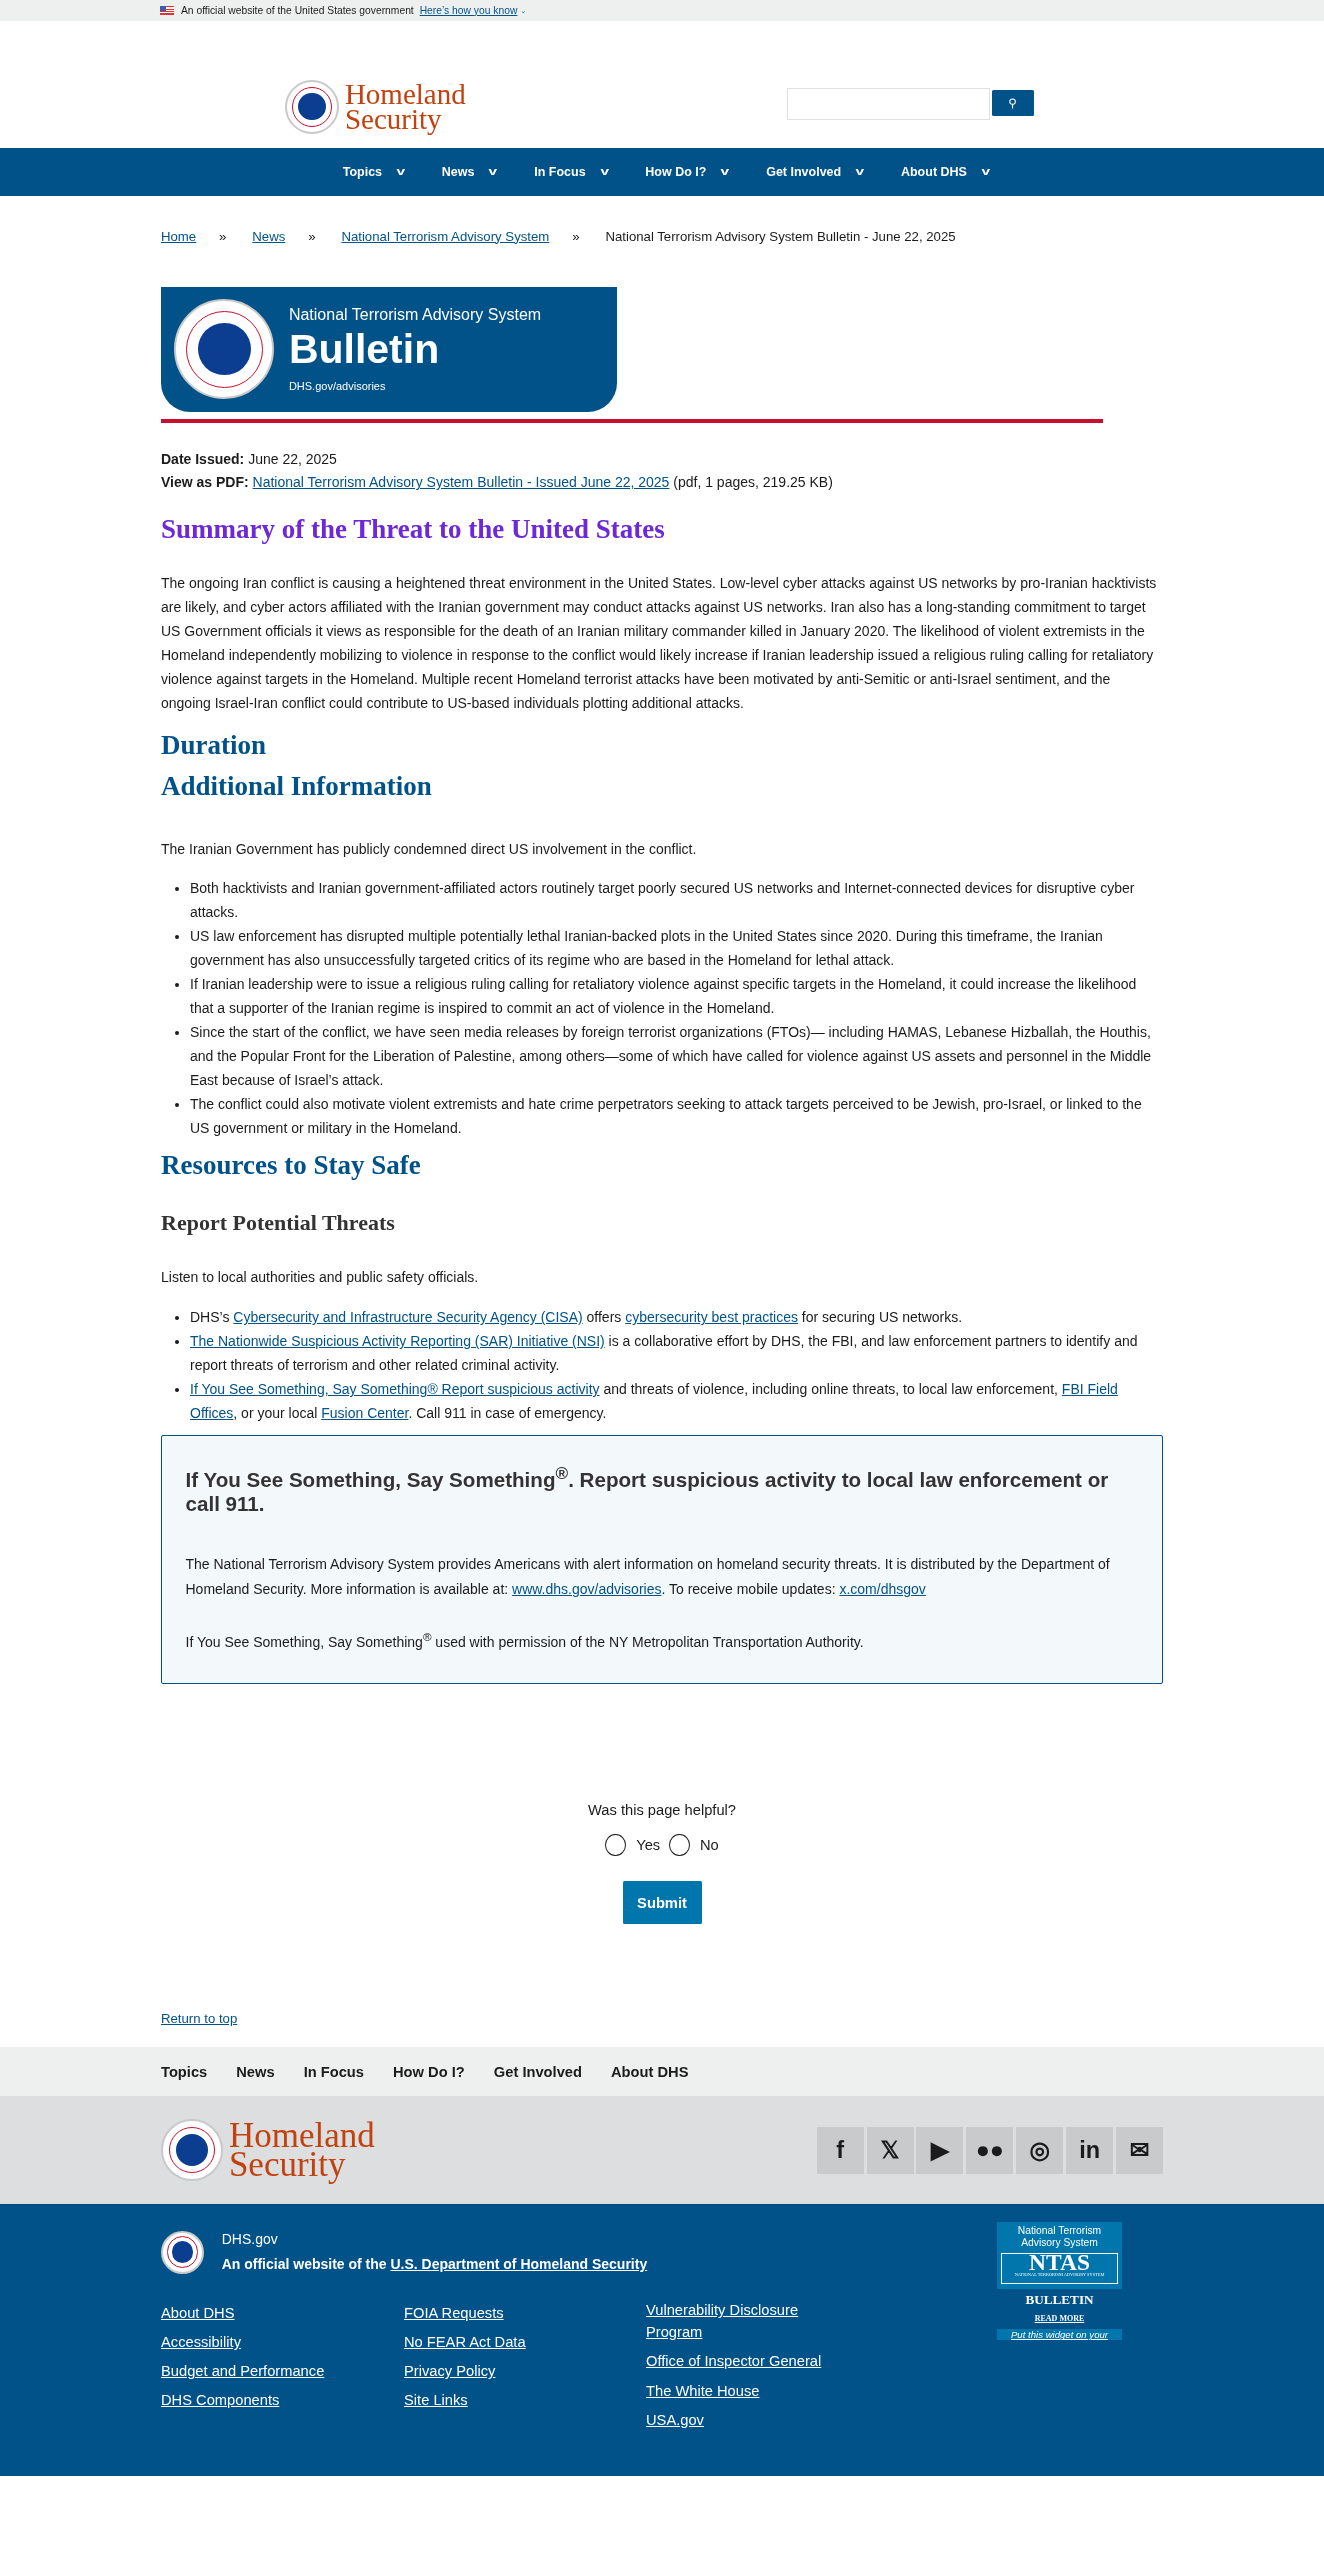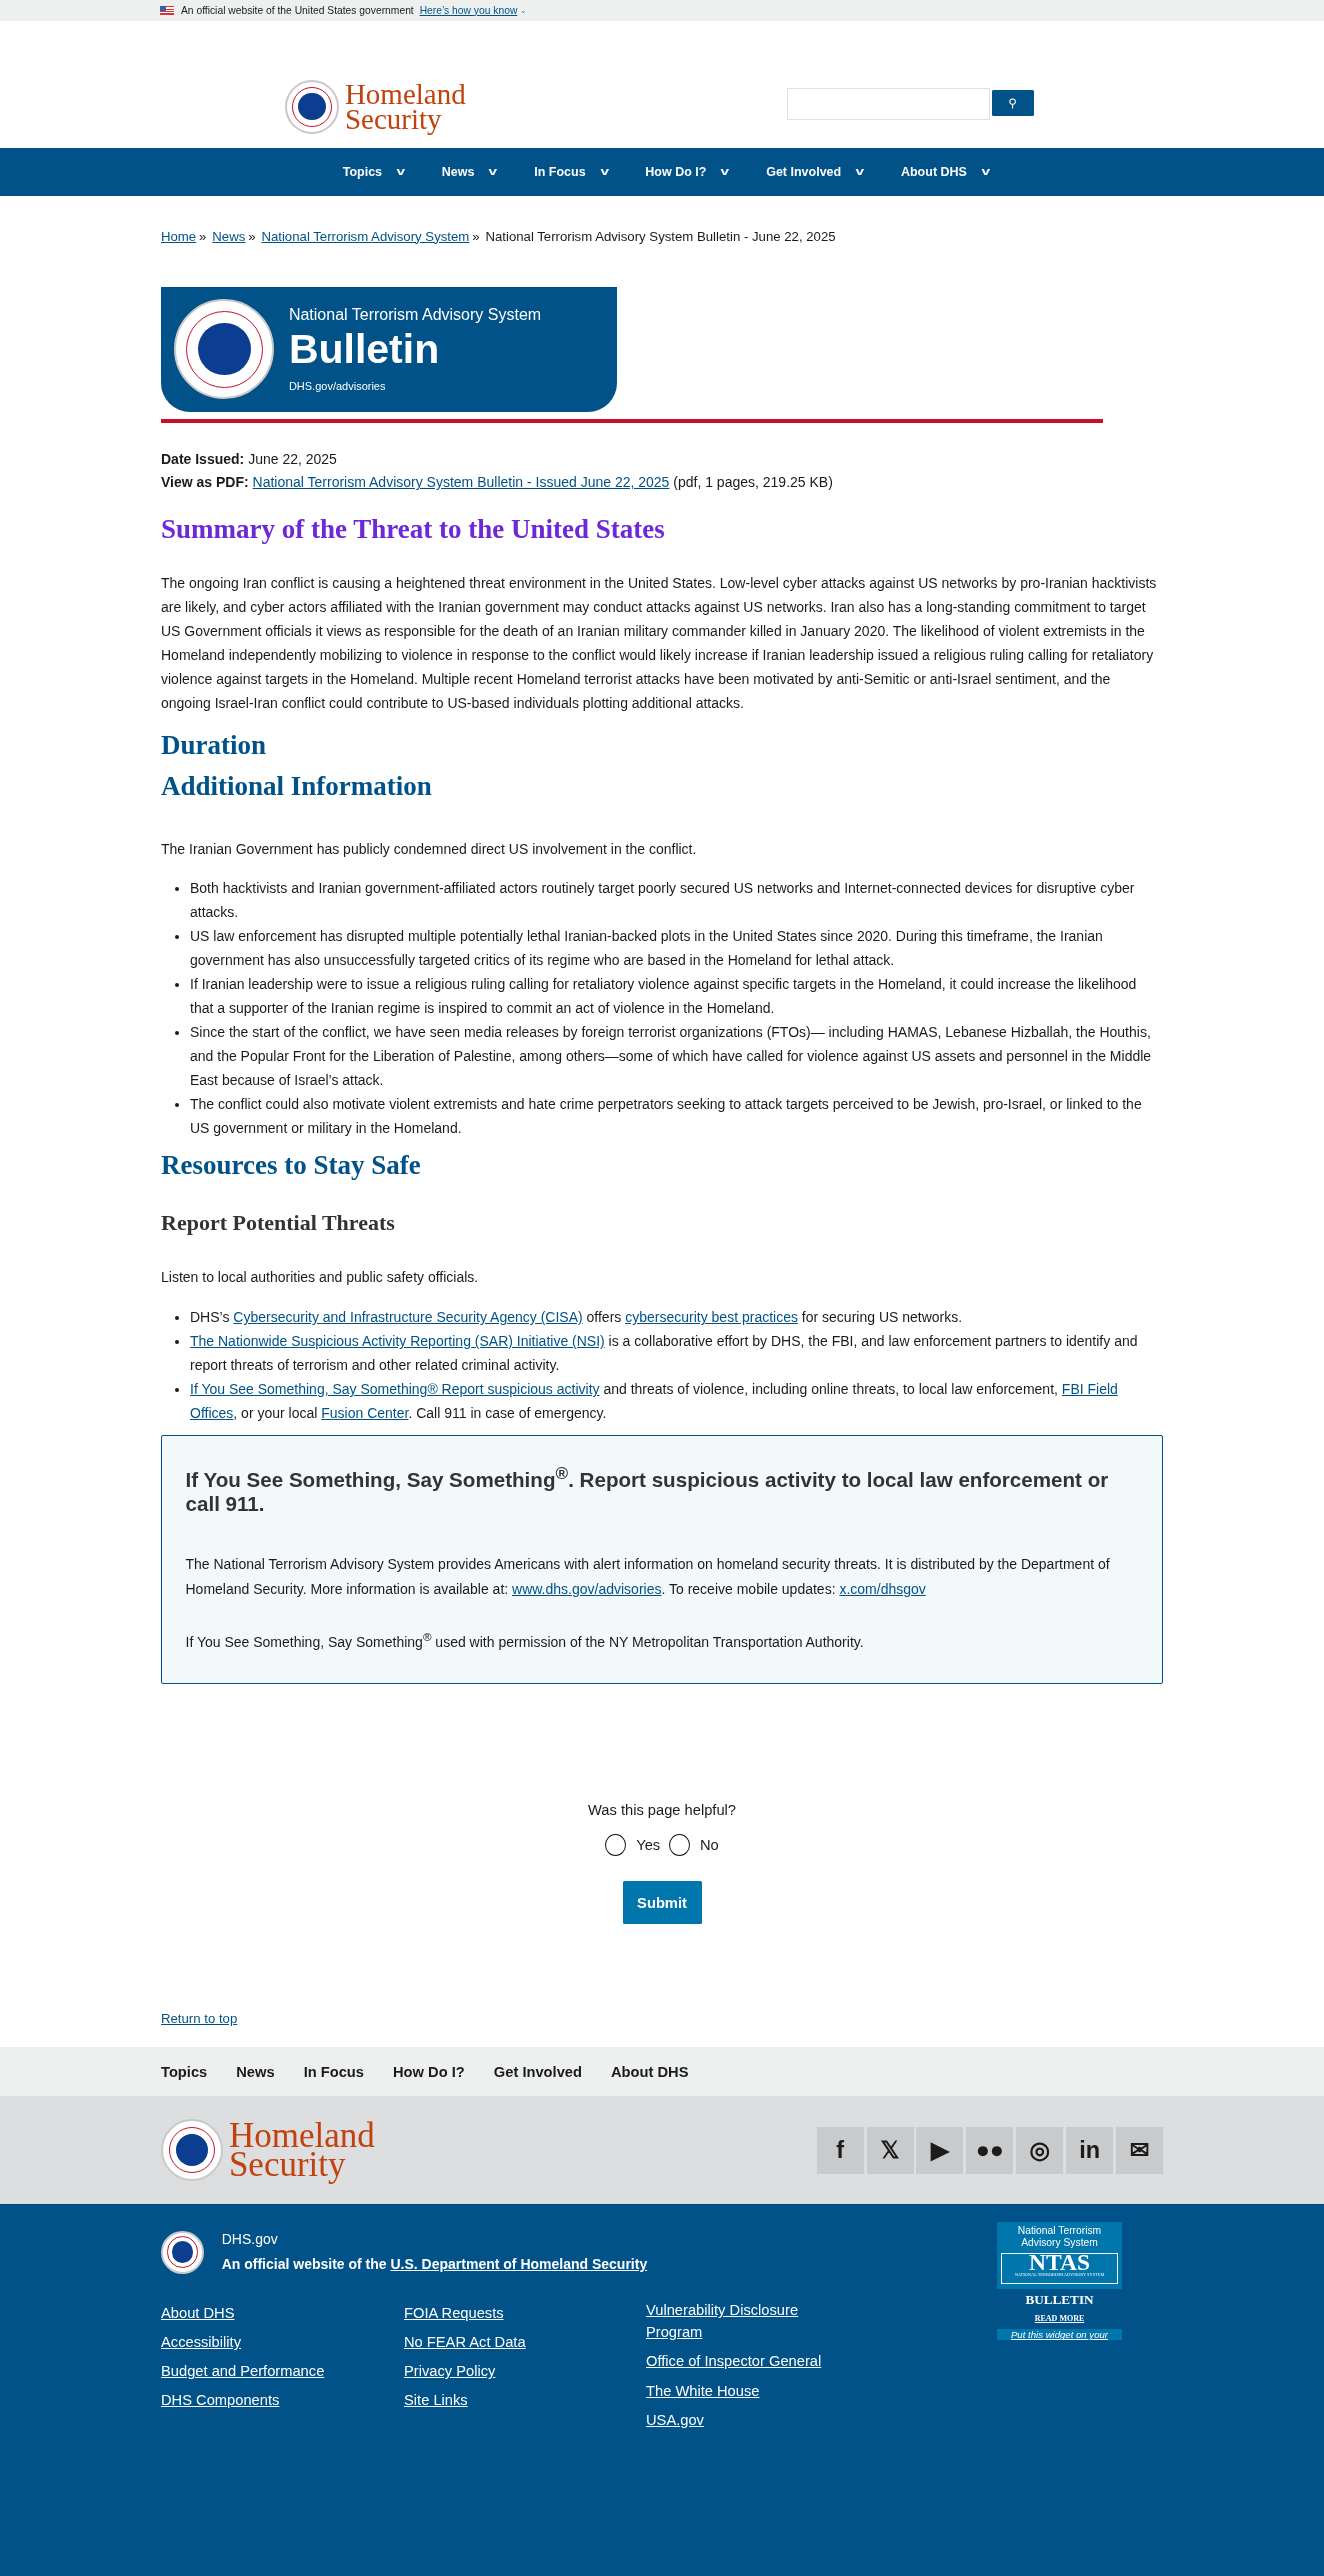--- a/index.html
+++ b/index.html
@@ -29,21 +29,21 @@
   .search button { width: 42px; height: 26px; margin-top: 2.9px; margin-left: 1.5px; background: #005288; color: #fff; border: none; border-radius: 1.5px; font-size: 11.8px; }
 
   
   .nav { height: 48px; background: #005288; }
   .nav ul { list-style: none; display: flex; justify-content: center; height: 48px; align-items: center; padding-left: 7.4px; }
   .nav li { color: #fff; font-weight: bold; font-size: 12.5px; margin: 0 19px; display: flex; align-items: center; }
   .nav li .chev { margin-left: 16px; font-size: 10.3px; transform: scaleX(1.5); display: inline-block; }
 
   .container { width: 1002px; margin: 0 auto; }
 
-  .breadcrumb { margin-top: 33px; font-size: 13.2px; display: flex; align-items: center; }
+  .breadcrumb { margin-top: 33px; font-size: 13.2px; display: flex; align-items: center; gap: 20px; }
   .breadcrumb .sep { margin: 0 5.9px 0 2.9px; color: #1b1b1b; }
 
   .bulletin-banner { margin-top: 43px; width: 456px; height: 125px; background: #005288; border-radius: 0 0 29px 29px; display: flex; align-items: center; padding-left: 13.2px; color: #fff; }
   .bulletin-banner .seal { width: 100px; height: 100px; border-width: 2.9px; }
   .bulletin-banner .text { margin-left: 14.7px; }
   .bulletin-banner .t1 { font-size: 16px; }
   .bulletin-banner .t2 { font-size: 41px; font-weight: bold; line-height: 50px; }
   .bulletin-banner .t3 { font-size: 11px; margin-top: 5.9px; }
   .red-rule { margin-top: 7.4px; width: 942px; height: 3.7px; background: #c8102e; }
 
@@ -86,21 +86,21 @@
   .footer-nav li { font-weight: bold; font-size: 14.7px; margin-right: 29px; }
 
   .footer-mid { height: 108px; background: #dcdee0; }
   .footer-mid .container { display: flex; justify-content: space-between; align-items: center; height: 108px; }
   .footer-logo { display: flex; align-items: center; }
   .footer-logo .seal { width: 62px; height: 62px; }
   .footer-logo .logo-text { font-size: 35px; line-height: 29px; }
   .social { display: flex; gap: 2.9px; }
   .social span { width: 47px; height: 47px; background: #c9cacc; display: flex; align-items: center; justify-content: center; font-size: 23.5px; color: #1b1b1b; font-weight: bold; }
 
-  .footer-bottom { background: #005288; color: #fff; height: 372px; border-top: 1.5px solid #00477a; }
+  .footer-bottom { background: #005288; color: #fff; height: 272px; border-top: 1.5px solid #00477a; }
   .footer-bottom .container { position: relative; height: 292px; }
   .identity { position: absolute; left: 0; top: 22px; display: flex; align-items: center; }
   .identity .seal { width: 43px; height: 43px; }
   .identity .lines { margin-left: 17.7px; font-size: 14px; line-height: 25px; }
   .identity b { font-weight: bold; }
   .identity a { color: #fff; }
   .f-col { position: absolute; top: 94px; list-style: none; font-size: 14.7px; line-height: 29px; }
   .f-col a { color: #fff; }
   .f-col.c1 { left: 0; } .f-col.c2 { left: 243px; } .f-col.c3 { left: 485px; width: 206px; line-height: 22px; }
   .f-col.c3 li { margin-bottom: 7.4px; }

